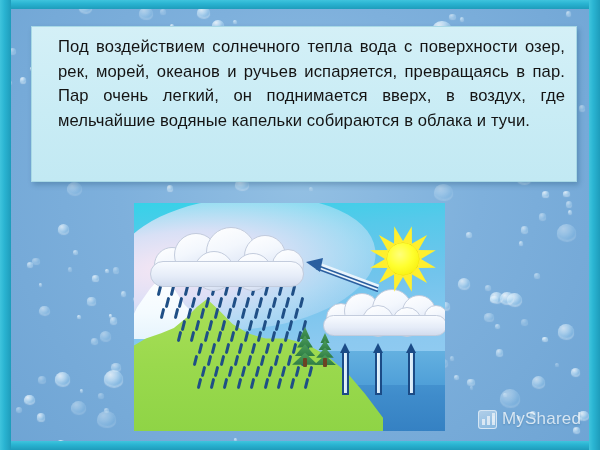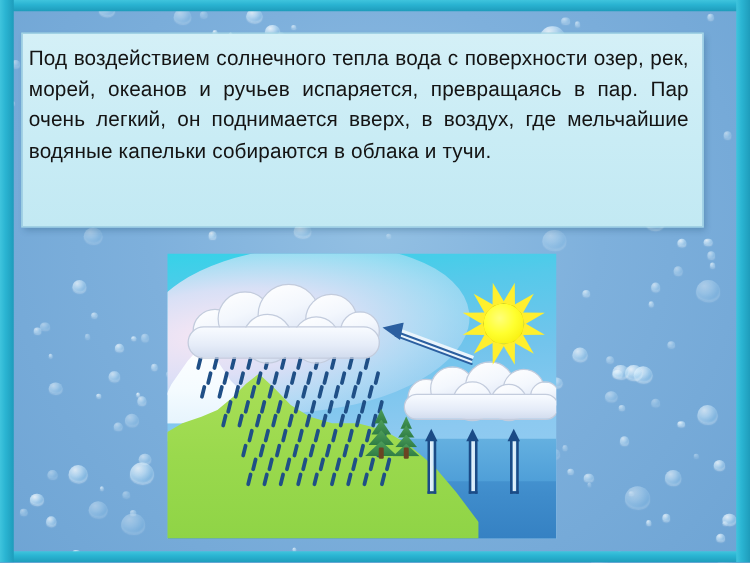--- a/index.html
+++ b/index.html
@@ -35,25 +35,25 @@
     background:linear-gradient(180deg,#3fc4dd 0%, #2ab4d2 40%, #1e9cbb 100%);
   }
   .bar.vert { background:linear-gradient(90deg,#3fc4dd 0%, #2ab4d2 40%, #1e9cbb 100%); }
   #bar-top    { left:0;   top:0;    width:600px; height:9px; }
   #bar-bottom { left:0;   top:441px;width:600px; height:9px; }
   #bar-left   { left:0;   top:0;    width:11px;  height:450px; }
   #bar-right  { left:589px;top:0;   width:11px;  height:450px; }
 
   
   #textbox {
-    position:absolute; left:17px; top:26px; width:546px; height:156px;
+    position:absolute; left:31px; top:26px; width:546px; height:156px;
     background:linear-gradient(180deg,#d4f0f7 0%, #c9ecf5 55%, #c2e9f3 100%);
     border:1px solid #a8d9e6;
     box-shadow:2px 3px 5px rgba(20,70,100,.28);
-    padding:8px 11px 6px 5px;
+    padding:8px 11px 6px 26px;
   }
   #paragraph {
     font-size:16.6px;
     line-height:24.6px;
     color:#141414;
     text-align:justify;
     text-justify:inter-word;
     letter-spacing:.1px;
   }
 
@@ -607,14 +607,18 @@
 
   <div id="textbox">
     <p id="paragraph">Под воздействием солнечного тепла вода с поверхности озер, рек, морей, океанов и ручьев испаряется, превращаясь в пар. Пар очень легкий, он поднимается вверх, в воздух, где мельчайшие водяные капельки собираются в облака и тучи.</p>
   </div>
 
   <div class="bar" id="bar-top"></div>
   <div class="bar" id="bar-bottom"></div>
   <div class="bar vert" id="bar-left"></div>
   <div class="bar vert" id="bar-right"></div>
 
+  <div id="watermark">
+    <div id="wm-icon"></div>
+    <span id="wm-text">MyShared</span>
+  </div>
 
 </div>
 
 </body></html>

